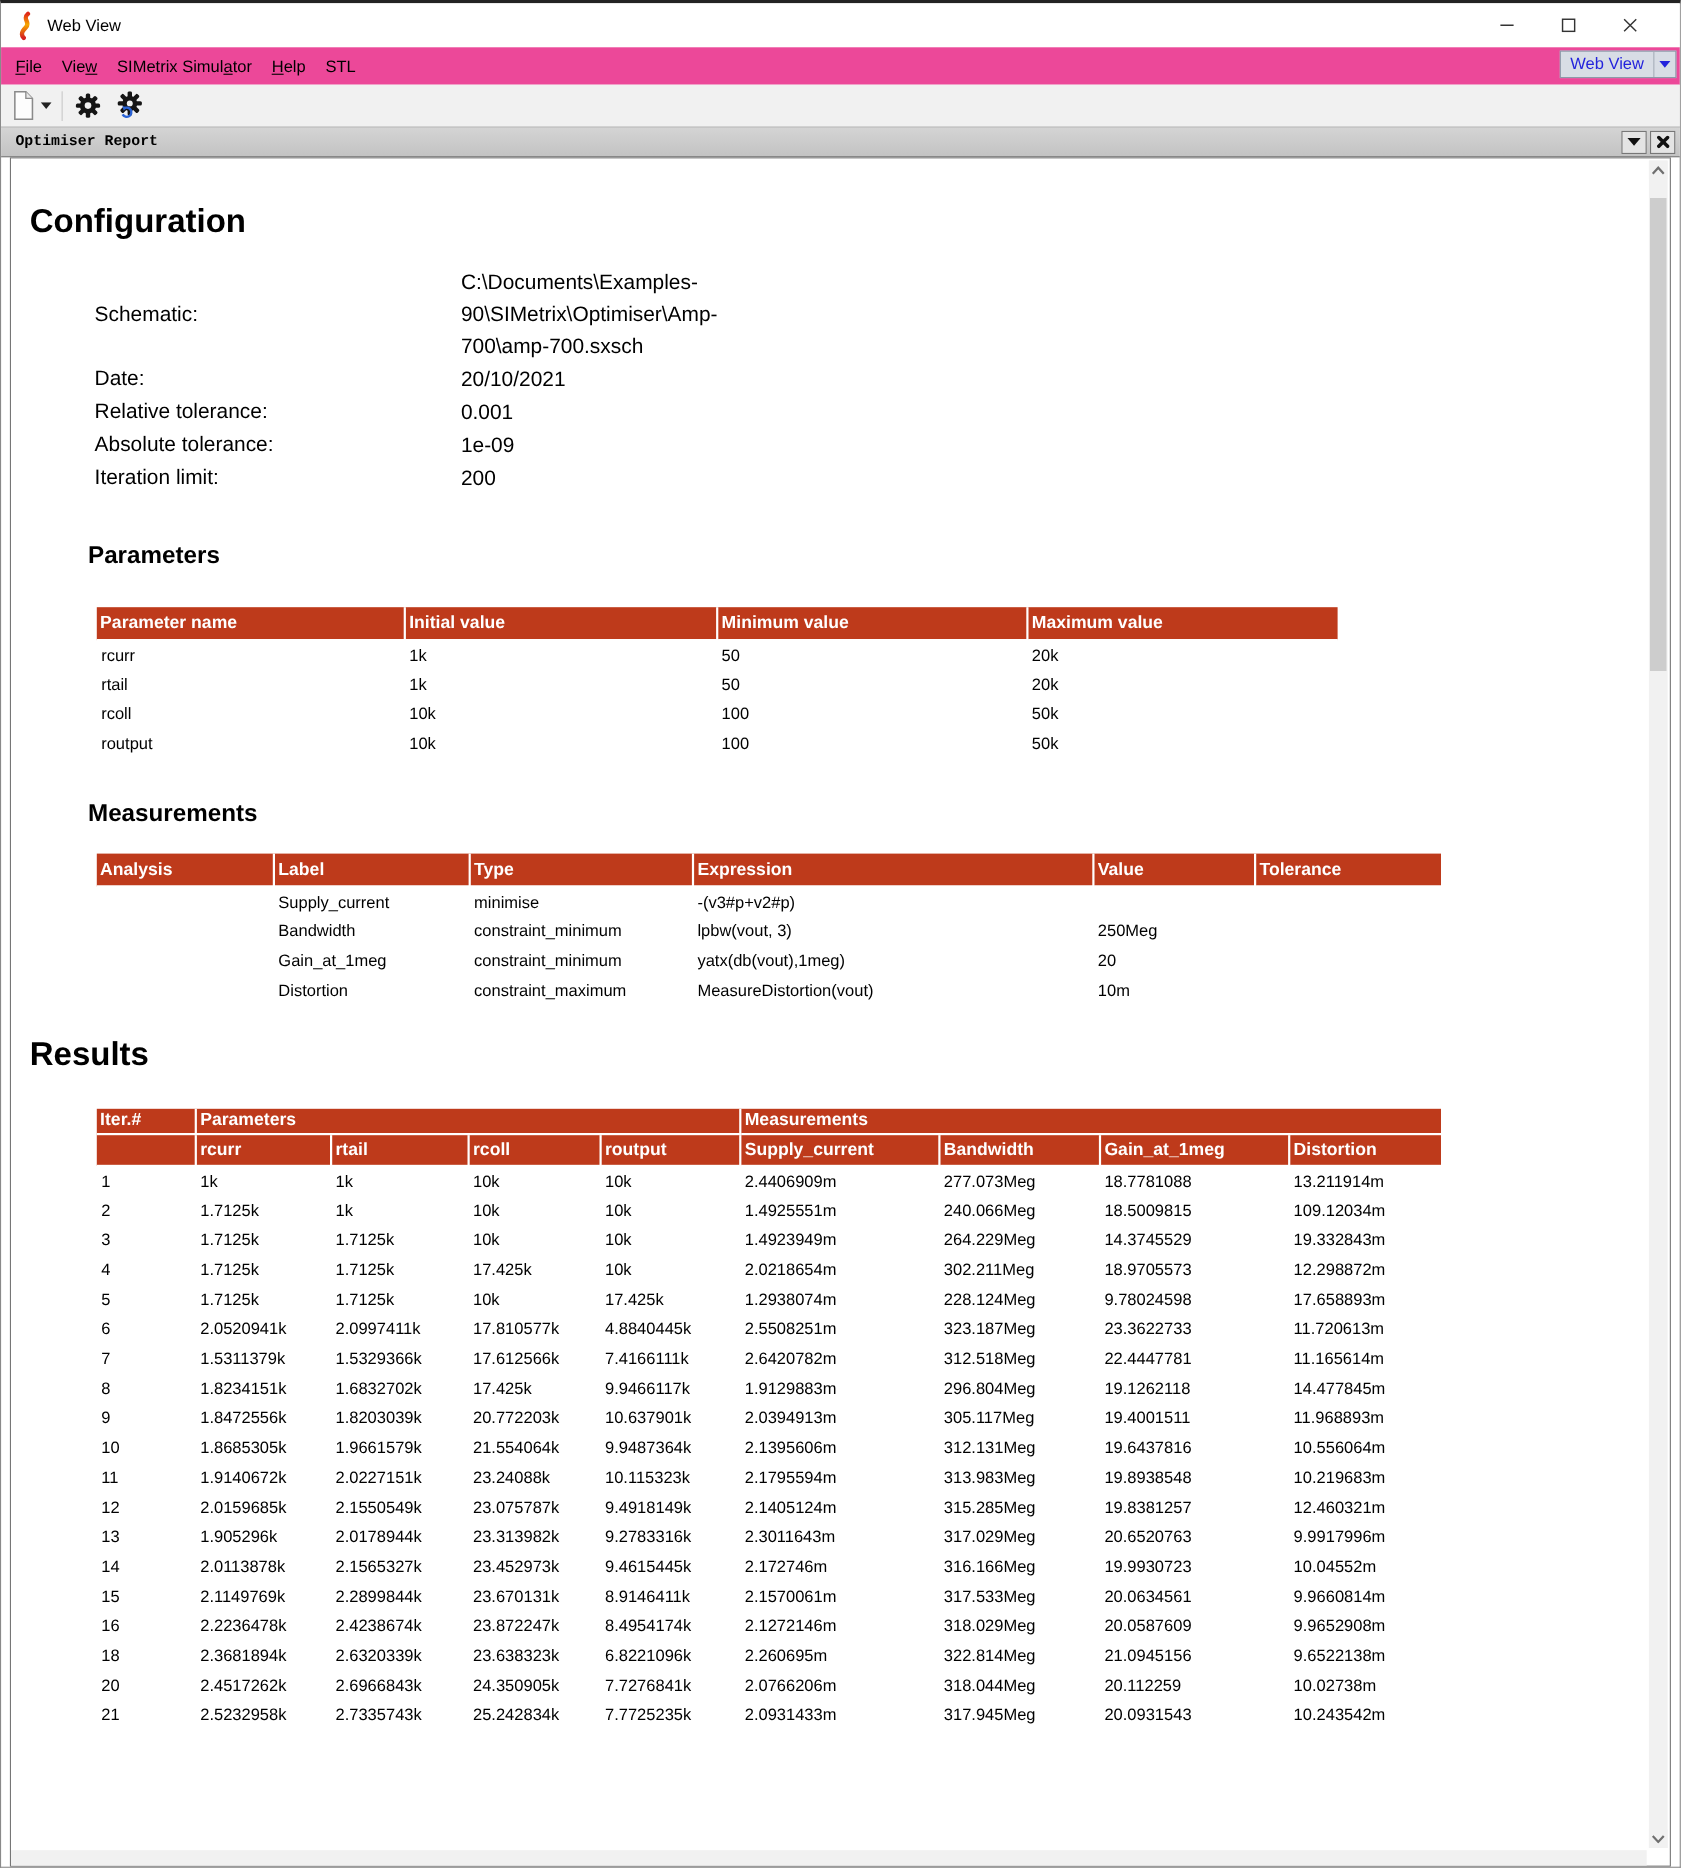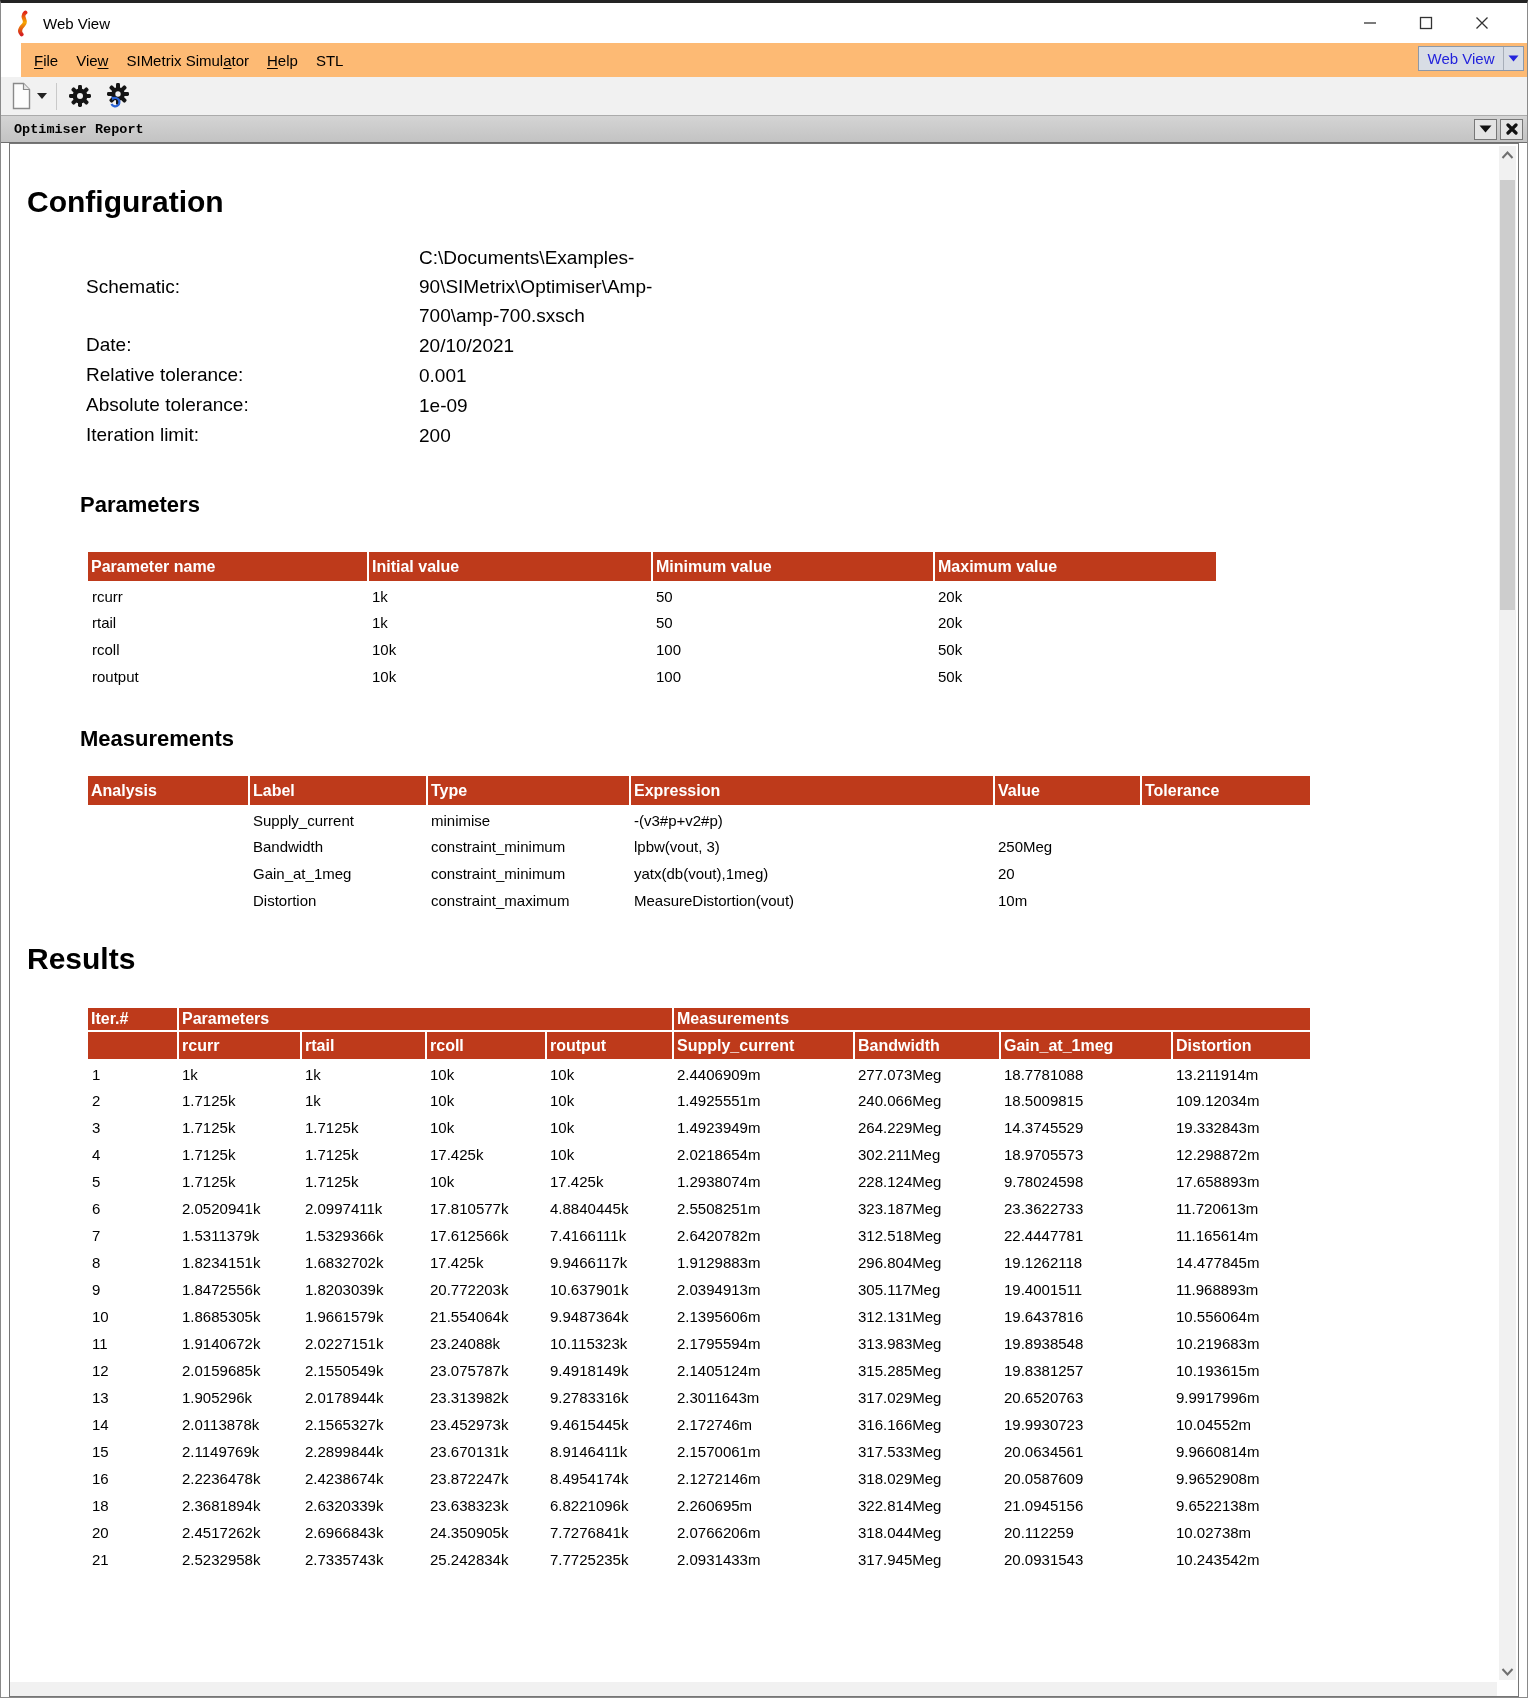--- a/index.html
+++ b/index.html
@@ -8,21 +8,21 @@
   body{width:1528px;height:1698px;font-family:"Liberation Sans",sans-serif;color:#000;background:#fff;overflow:hidden;}
   .window{position:absolute;inset:0;border:1px solid #8a8a8a;border-top:3px solid #232323;background:#fff;}
 
   
   .titlebar{position:absolute;left:0;right:0;top:0;height:40px;display:flex;align-items:center;padding-left:13px;background:#fff;}
   .titlebar .title{font-size:15px;margin-left:10px;}
   .win-controls{margin-left:auto;display:flex;gap:26px;padding-right:30px;align-items:center;}
   .win-btn{width:30px;height:26px;display:flex;align-items:center;justify-content:center;background:transparent;border:none;padding:0;cursor:default;}
 
   
-  .menubar{position:absolute;left:0;right:0;top:40px;height:34px;display:flex;align-items:center;padding-left:4px;background:#fdba74;font-size:15px;margin-left:20px;}
+  .menubar{position:absolute;left:0;right:0;top:40px;height:34px;display:flex;align-items:center;padding-left:4px;background:#ec4899;font-size:15px;}
   .menu-item{padding:5px 9px;}
   .menu-item u{text-underline-offset:2px;}
 
   
   .view-select{position:absolute;top:43px;right:3px;width:106px;height:25px;background:#d8dde5;border:1px solid #8d98a8;display:flex;align-items:center;}
   .view-select .vs-label{flex:1;text-align:center;color:var(--blue);font-size:15px;}
   .view-select .vs-caret{width:20px;height:100%;border-left:1px solid #a7aeb9;display:flex;align-items:center;justify-content:center;}
 
   
   .toolbar{position:absolute;left:0;right:0;top:74px;height:38px;background:#f1f1f1;display:flex;align-items:center;padding-left:7px;}
@@ -466,21 +466,21 @@
             </tr>
             <tr>
               <td>12</td>
               <td>2.0159685k</td>
               <td>2.1550549k</td>
               <td>23.075787k</td>
               <td>9.4918149k</td>
               <td>2.1405124m</td>
               <td>315.285Meg</td>
               <td>19.8381257</td>
-              <td>10.193615m</td>
+              <td>12.460321m</td>
             </tr>
             <tr>
               <td>13</td>
               <td>1.905296k</td>
               <td>2.0178944k</td>
               <td>23.313982k</td>
               <td>9.2783316k</td>
               <td>2.3011643m</td>
               <td>317.029Meg</td>
               <td>20.6520763</td>

